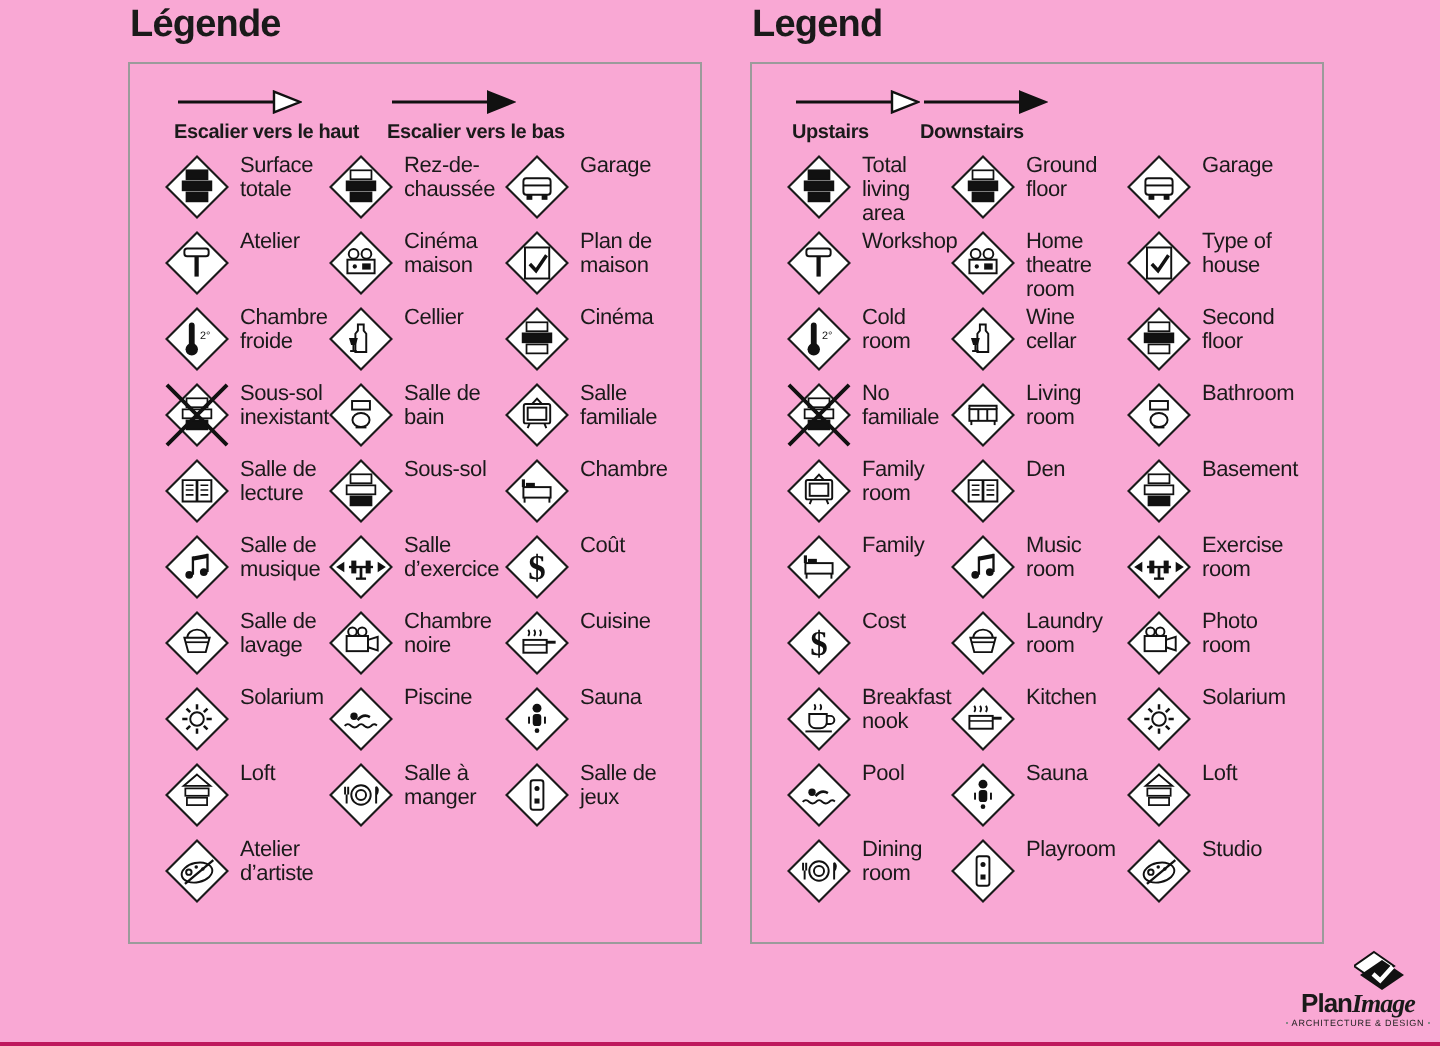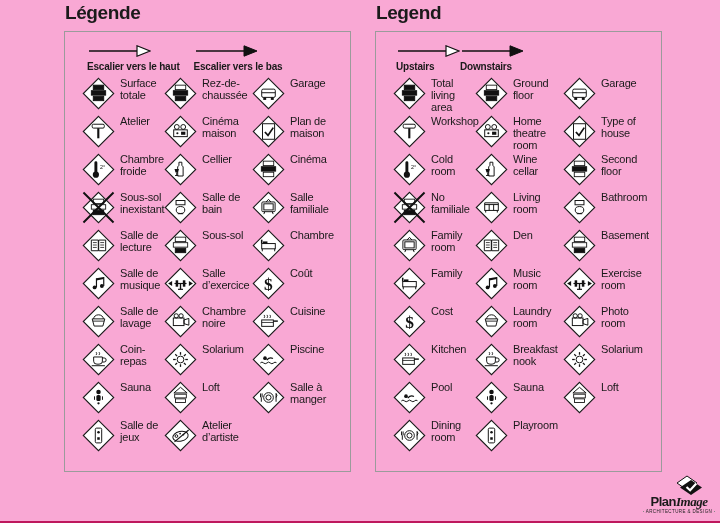--- a/index.html
+++ b/index.html
@@ -265,31 +265,20 @@
               <path d="M12.5 13.4 q1.1 -1.6 0 -3.2 M15.5 13.4 q1.1 -1.6 0 -3.2 M18.5 13.4 q1.1 -1.6 0 -3.2" fill="none" stroke="#111" stroke-width="0.9"></path>
               <rect x="10" y="15.4" width="12" height="6.6" fill="none" stroke="#111"></rect>
               <line x1="22" y1="16.6" x2="26.6" y2="16.6" stroke="#111" stroke-width="1.5"></line>
               <line x1="10" y1="18" x2="22" y2="18" stroke="#111" stroke-width="0.8"></line>
             </svg>
             <div class="lbl">Cuisine</div>
           </div>
           <div class="cell">
             <svg viewBox="0 0 34 34">
               <path d="M17 1.3 L32.7 17 L17 32.7 L1.3 17 Z" fill="#fff" stroke="#1a1a1a" stroke-width="1.1"></path>
-              <path d="M14.6 12.4 q1.1 -1.5 0 -3 M17.6 12.4 q1.1 -1.5 0 -3" fill="none" stroke="#111" stroke-width="0.9"></path>
-              <path d="M12 14.4 h9 v4.4 a3.4 3 0 0 1 -3.4 3 h-2.2 a3.4 3 0 0 1 -3.4 -3 Z" fill="none" stroke="#111"></path>
-              <path d="M21 15.4 h1.8 a2.1 2.1 0 0 1 0 4.2 h-2" fill="none" stroke="#111"></path>
-              <line x1="10" y1="23.4" x2="23.6" y2="23.4" stroke="#111"></line>
-            </svg>
-            <div class="lbl">Coin-
-repas</div>
-          </div>
-          <div class="cell">
-            <svg viewBox="0 0 34 34">
-              <path d="M17 1.3 L32.7 17 L17 32.7 L1.3 17 Z" fill="#fff" stroke="#1a1a1a" stroke-width="1.1"></path>
               <circle cx="17" cy="17" r="3.5" fill="none" stroke="#111"></circle>
               <g stroke="#111" stroke-width="1.3">
                 <line x1="17" y1="9.4" x2="17" y2="12.1"></line>
                 <line x1="17" y1="21.9" x2="17" y2="24.6"></line>
                 <line x1="9.4" y1="17" x2="12.1" y2="17"></line>
                 <line x1="21.9" y1="17" x2="24.6" y2="17"></line>
                 <line x1="11.6" y1="11.6" x2="13.5" y2="13.5"></line>
                 <line x1="20.5" y1="20.5" x2="22.4" y2="22.4"></line>
                 <line x1="22.4" y1="11.6" x2="20.5" y2="13.5"></line>
                 <line x1="13.5" y1="20.5" x2="11.6" y2="22.4"></line>
@@ -598,37 +587,37 @@
               <circle cx="17.6" cy="11.2" r="2.2" fill="none" stroke="#111"></circle>
               <rect x="9.6" y="13.4" width="11" height="7.8" fill="none" stroke="#111"></rect>
               <path d="M20.6 15.4 l5 -1.6 v7 l-5 -1.6 Z" fill="none" stroke="#111"></path>
             </svg>
             <div class="lbl">Photo
 room</div>
           </div>
           <div class="cell">
             <svg viewBox="0 0 34 34">
               <path d="M17 1.3 L32.7 17 L17 32.7 L1.3 17 Z" fill="#fff" stroke="#1a1a1a" stroke-width="1.1"></path>
+              <path d="M14.6 12.4 q1.1 -1.5 0 -3 M17.6 12.4 q1.1 -1.5 0 -3" fill="none" stroke="#111" stroke-width="0.9"></path>
+              <path d="M12 14.4 h9 v4.4 a3.4 3 0 0 1 -3.4 3 h-2.2 a3.4 3 0 0 1 -3.4 -3 Z" fill="none" stroke="#111"></path>
+              <path d="M21 15.4 h1.8 a2.1 2.1 0 0 1 0 4.2 h-2" fill="none" stroke="#111"></path>
+              <line x1="10" y1="23.4" x2="23.6" y2="23.4" stroke="#111"></line>
+            </svg>
+            <div class="lbl">Breakfast
+nook</div>
+          </div>
+          <div class="cell">
+            <svg viewBox="0 0 34 34">
+              <path d="M17 1.3 L32.7 17 L17 32.7 L1.3 17 Z" fill="#fff" stroke="#1a1a1a" stroke-width="1.1"></path>
               <path d="M12.5 13.4 q1.1 -1.6 0 -3.2 M15.5 13.4 q1.1 -1.6 0 -3.2 M18.5 13.4 q1.1 -1.6 0 -3.2" fill="none" stroke="#111" stroke-width="0.9"></path>
               <rect x="10" y="15.4" width="12" height="6.6" fill="none" stroke="#111"></rect>
               <line x1="22" y1="16.6" x2="26.6" y2="16.6" stroke="#111" stroke-width="1.5"></line>
               <line x1="10" y1="18" x2="22" y2="18" stroke="#111" stroke-width="0.8"></line>
             </svg>
             <div class="lbl">Kitchen</div>
-          </div>
-          <div class="cell">
-            <svg viewBox="0 0 34 34">
-              <path d="M17 1.3 L32.7 17 L17 32.7 L1.3 17 Z" fill="#fff" stroke="#1a1a1a" stroke-width="1.1"></path>
-              <path d="M14.6 12.4 q1.1 -1.5 0 -3 M17.6 12.4 q1.1 -1.5 0 -3" fill="none" stroke="#111" stroke-width="0.9"></path>
-              <path d="M12 14.4 h9 v4.4 a3.4 3 0 0 1 -3.4 3 h-2.2 a3.4 3 0 0 1 -3.4 -3 Z" fill="none" stroke="#111"></path>
-              <path d="M21 15.4 h1.8 a2.1 2.1 0 0 1 0 4.2 h-2" fill="none" stroke="#111"></path>
-              <line x1="10" y1="23.4" x2="23.6" y2="23.4" stroke="#111"></line>
-            </svg>
-            <div class="lbl">Breakfast
-nook</div>
           </div>
           <div class="cell">
             <svg viewBox="0 0 34 34">
               <path d="M17 1.3 L32.7 17 L17 32.7 L1.3 17 Z" fill="#fff" stroke="#1a1a1a" stroke-width="1.1"></path>
               <circle cx="17" cy="17" r="3.5" fill="none" stroke="#111"></circle>
               <g stroke="#111" stroke-width="1.3">
                 <line x1="17" y1="9.4" x2="17" y2="12.1"></line>
                 <line x1="17" y1="21.9" x2="17" y2="24.6"></line>
                 <line x1="9.4" y1="17" x2="12.1" y2="17"></line>
                 <line x1="21.9" y1="17" x2="24.6" y2="17"></line>
@@ -681,20 +670,31 @@
 room</div>
           </div>
           <div class="cell">
             <svg viewBox="0 0 34 34">
               <path d="M17 1.3 L32.7 17 L17 32.7 L1.3 17 Z" fill="#fff" stroke="#1a1a1a" stroke-width="1.1"></path>
               <rect x="13.7" y="9.4" width="6.6" height="15.2" rx="1.3" fill="none" stroke="#111"></rect>
               <circle cx="17" cy="13.6" r="1.3" fill="#111"></circle>
               <rect x="15.7" y="18.8" width="2.6" height="2.6" fill="#111"></rect>
             </svg>
             <div class="lbl">Playroom</div>
+          </div>
+          <div class="cell">
+            <svg viewBox="0 0 34 34">
+              <path d="M17 1.3 L32.7 17 L17 32.7 L1.3 17 Z" fill="#fff" stroke="#1a1a1a" stroke-width="1.1"></path>
+              <ellipse cx="17" cy="17.8" rx="8" ry="5" fill="none" stroke="#111" transform="rotate(-12 17 17.8)"></ellipse>
+              <circle cx="12.8" cy="17.6" r="1.4" fill="none" stroke="#111"></circle>
+              <circle cx="16.6" cy="15" r="0.9" fill="#111"></circle>
+              <circle cx="20" cy="16" r="0.9" fill="#111"></circle>
+              <line x1="10.8" y1="23.6" x2="25.4" y2="11.4" stroke="#111" stroke-width="1.2"></line>
+            </svg>
+            <div class="lbl">Studio</div>
           </div>
         </div>
     </div>
   </div>
 
   <div class="logo">
     <svg class="logo-mark" width="26" height="22" viewBox="0 0 26 22">
       <path d="M10 1 L20 8 L10 15 L0 8 Z" fill="#fff" stroke="#111" stroke-width="1"></path>
       <path d="M14 5 L25 12.5 L14 20 L3 12.5 Z" fill="#111"></path>
       <path d="M9.5 12 l3.6 3.2 l6.2 -6.8" stroke="#fff" stroke-width="2.2" fill="none"></path>

